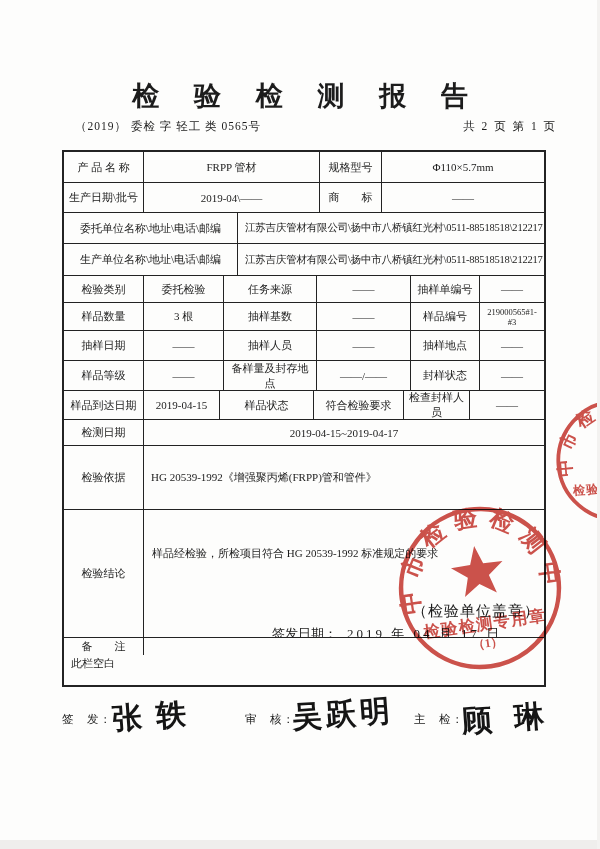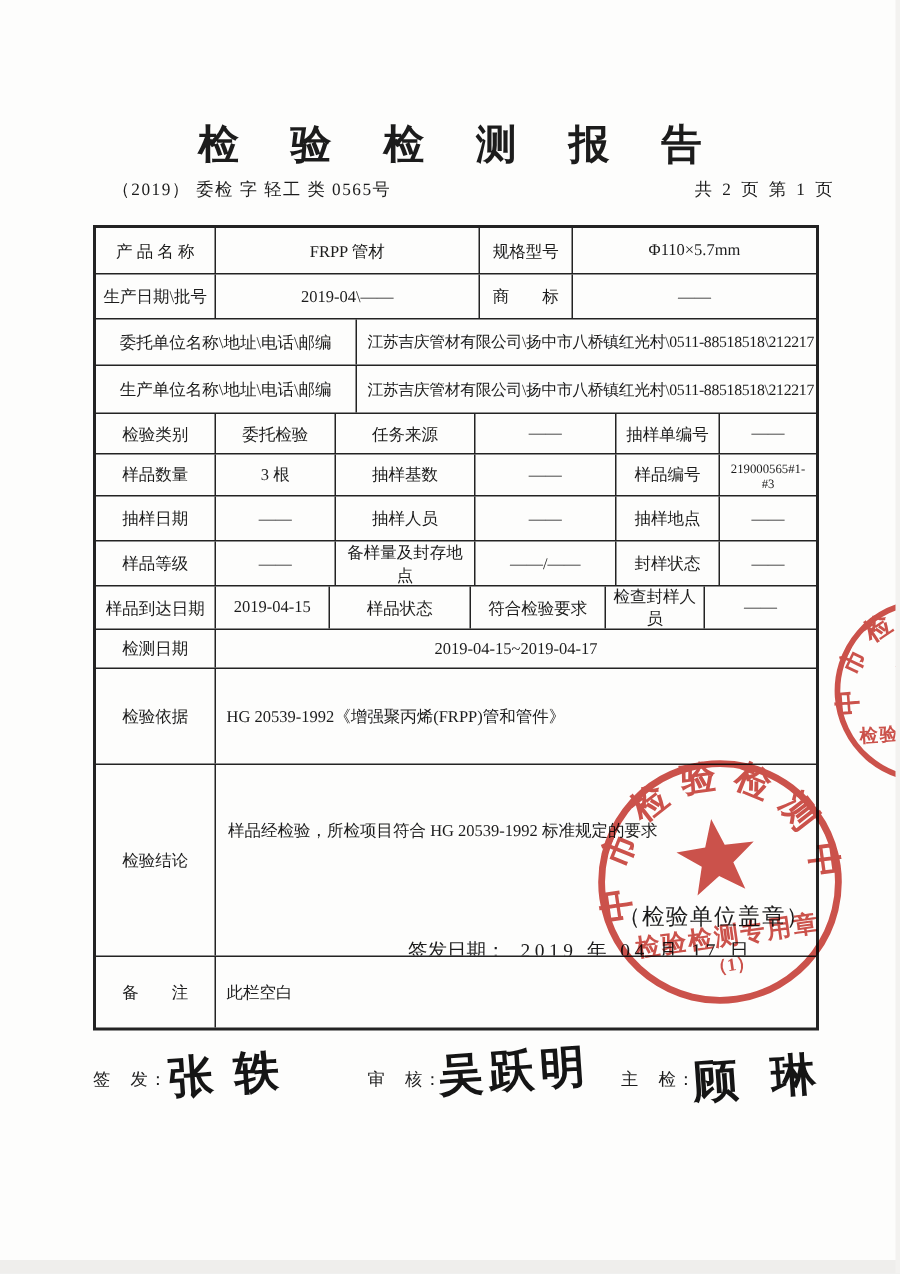--- a/index.html
+++ b/index.html
@@ -14,21 +14,21 @@
                 font-size:21px; font-weight:bold; letter-spacing:13px; text-indent:13px; }
   .report-title{ position:absolute; top:78px; left:0; width:100%; text-align:center;
                 font-size:27px; font-weight:bold; letter-spacing:14px; text-indent:14px; }
   .doc-no     { position:absolute; top:119px; left:75px;  font-size:11.5px; letter-spacing:1px; }
   .page-ind   { position:absolute; top:119px; right:43px; font-size:11.5px; letter-spacing:2px; }
 
   
   .tbl { position:absolute; left:62px; top:150px; width:480px;
          border:2px solid #232323; box-sizing:content-box; }
   .row { display:flex; border-bottom:1px solid #232323; box-sizing:border-box; }
-  .row:last-child { border-bottom:none; }
+  .row:last-child { border-bottom:none;flex-direction:column; }
   .cell { border-right:1px solid #232323; box-sizing:border-box; flex:none;
           display:flex; align-items:center; justify-content:center;
           font-size:11px; text-align:center; padding:1px 3px; overflow:hidden; }
   .cell:last-child { border-right:none; }
   .cell.left { justify-content:flex-start; text-align:left; padding-left:7px; }
   .small { font-size:8.5px; letter-spacing:0; }
   .unit-val { font-size:10.5px; letter-spacing:-0.2px; }
   
   .w80{width:80px} .w176{width:176px} .w62{width:62px} .w162{width:162px}
   .w160{width:174px} .w320{width:320px} .w93{width:93px} .w94{width:94px}

